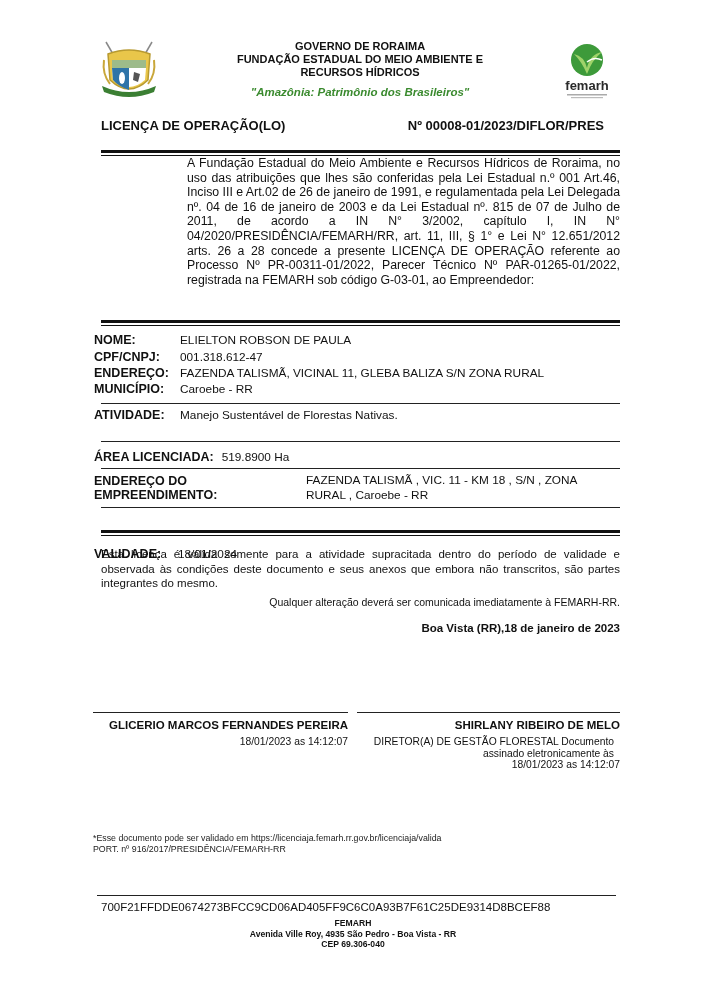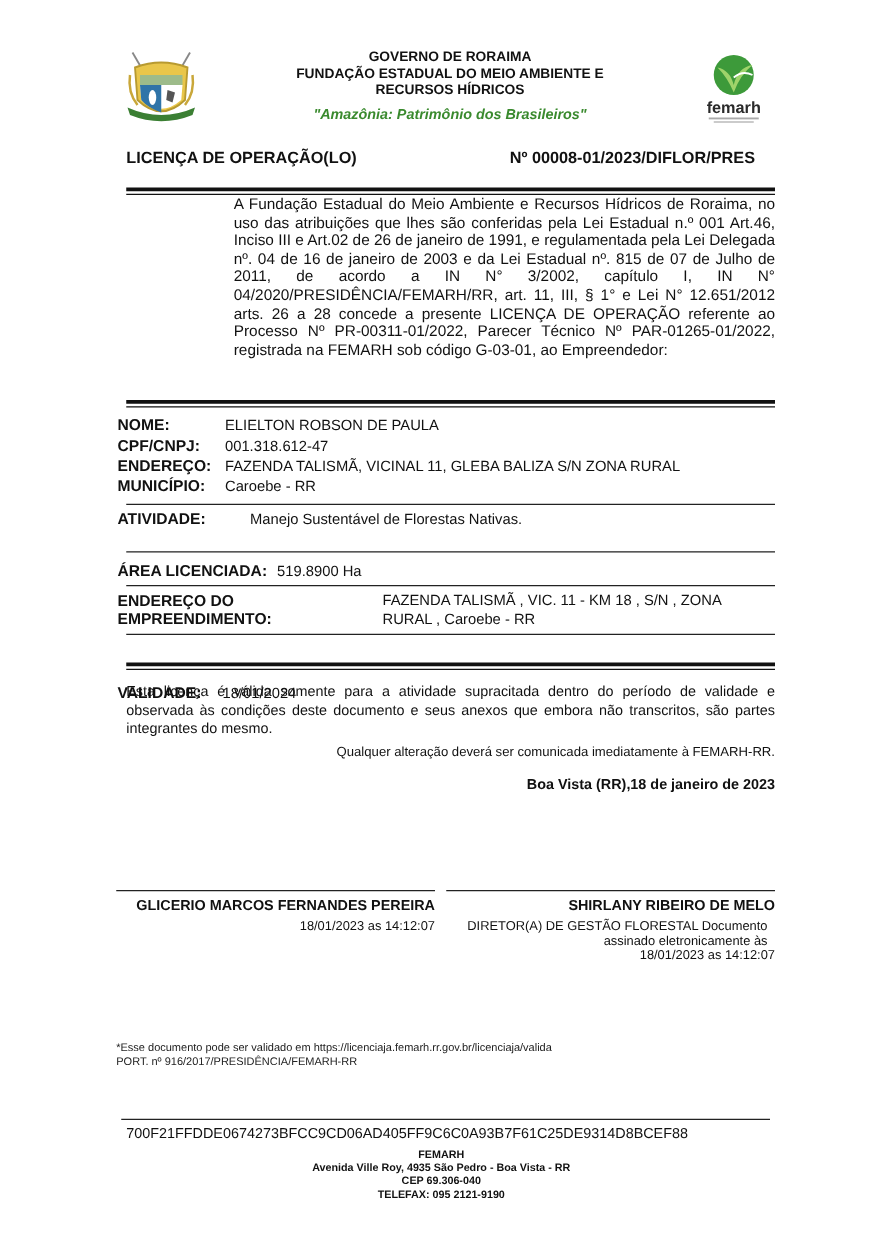--- a/index.html
+++ b/index.html
@@ -99,21 +99,21 @@
   <span class="field-label">ENDEREÇO:</span>
   <span class="field-value">FAZENDA TALISMÃ, VICINAL 11, GLEBA BALIZA S/N ZONA RURAL</span>
 </div>
 <div class="abs kv" style="top:382px;">
   <span class="field-label">MUNICÍPIO:</span>
   <span class="field-value">Caroebe - RR</span>
 </div>
 
 <div class="abs rule" style="top:403px;"></div>
 
-<div class="abs kv" style="top:408px;gap:20px;">
+<div class="abs kv" style="top:408px;">
   <span class="field-label">ATIVIDADE:</span>
   <span class="field-value">Manejo Sustentável de Florestas Nativas.</span>
 </div>
 
 <div class="abs rule" style="top:441px;"></div>
 
 <div class="abs kv kv2" style="top:450px;">
   <span class="field-label" style="margin-right:8px;">ÁREA LICENCIADA:</span>
   <span class="field-value">519.8900 Ha</span>
 </div>
@@ -155,14 +155,13 @@
   <div>PORT. nº 916/2017/PRESIDÊNCIA/FEMARH-RR</div>
 </div>
 
 <div class="abs rule" style="top:895px; left:97px; width:519px; border-top-width:1px;"></div>
 <div class="abs hash">700F21FFDDE0674273BFCC9CD06AD405FF9C6C0A93B7F61C25DE9314D8BCEF88</div>
 
 <div class="abs footer-addr">
   <div>FEMARH</div>
   <div>Avenida Ville Roy, 4935 São Pedro - Boa Vista - RR</div>
   <div>CEP 69.306-040</div>
-  <div>TELEFAX: 095 2121-9190</div>
 </div>
 
 </body></html>

